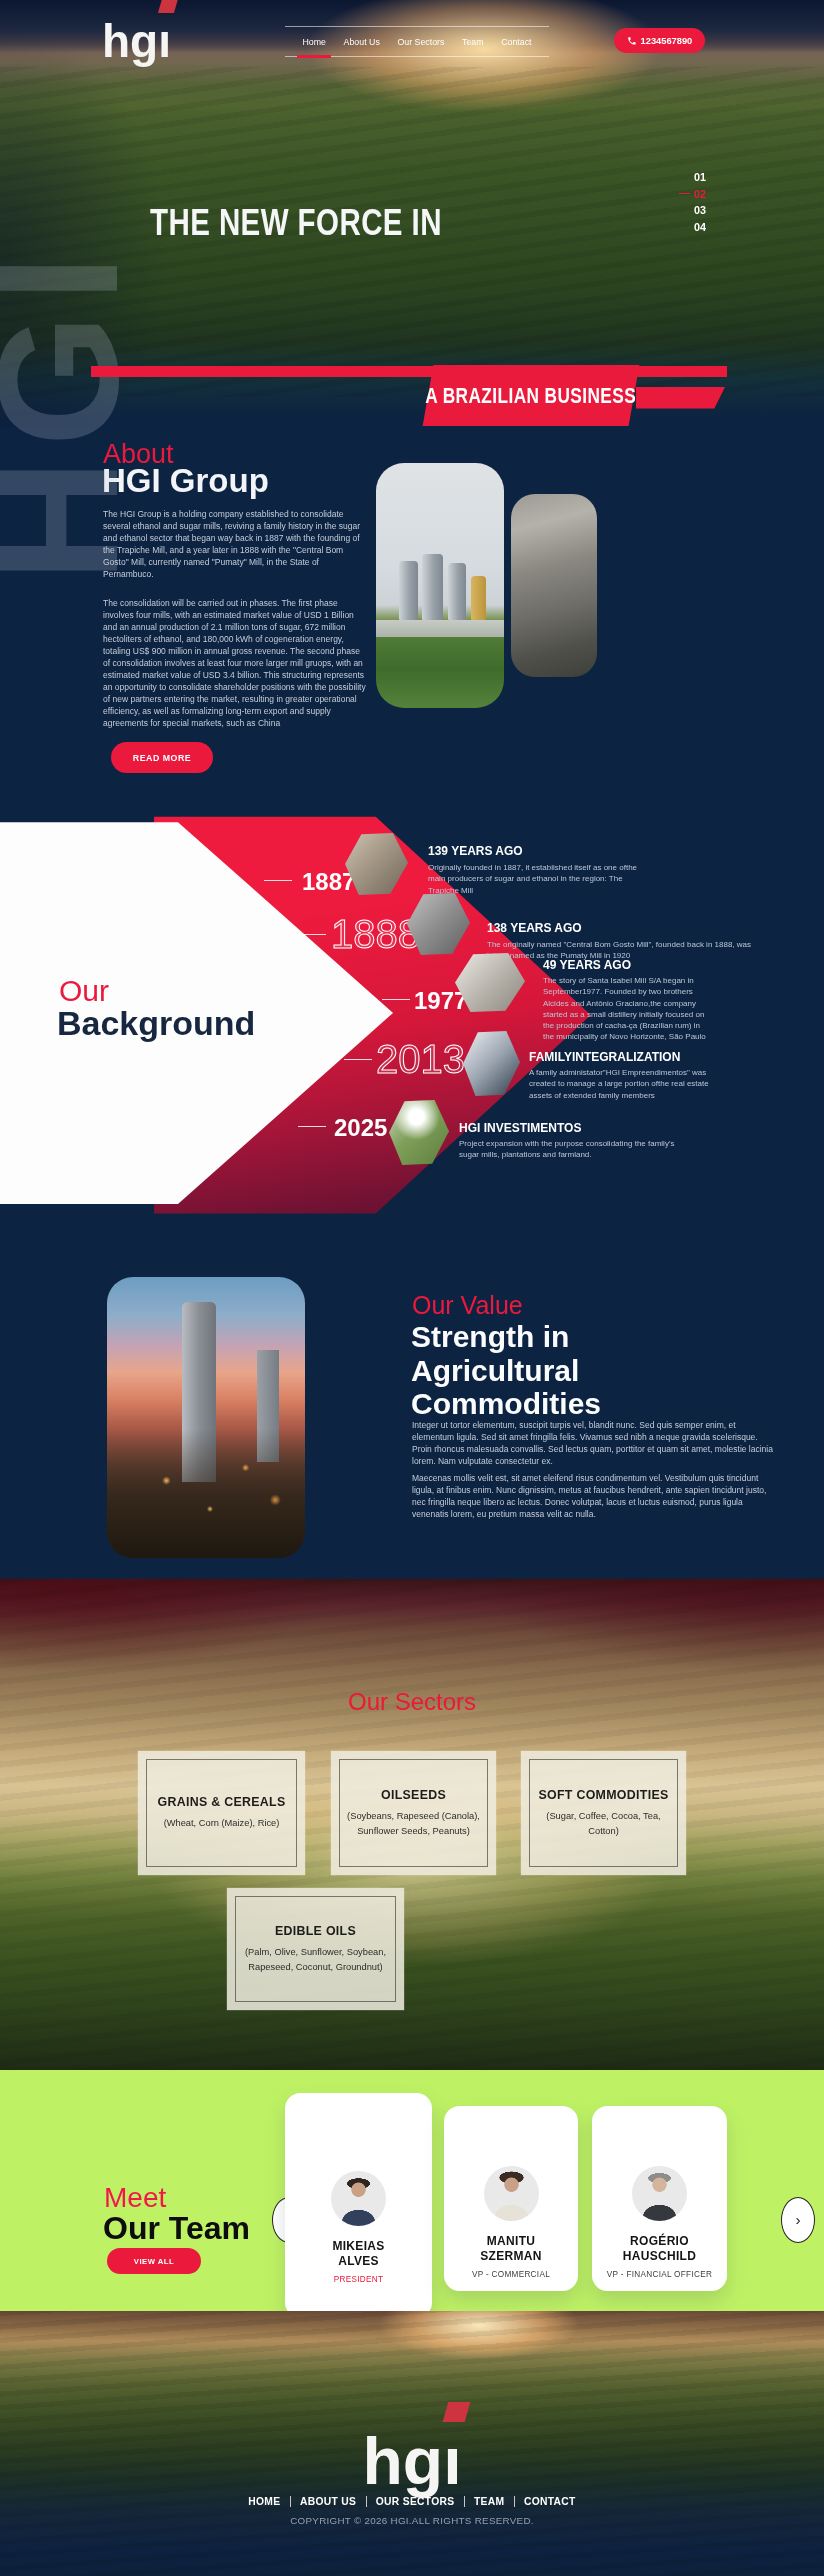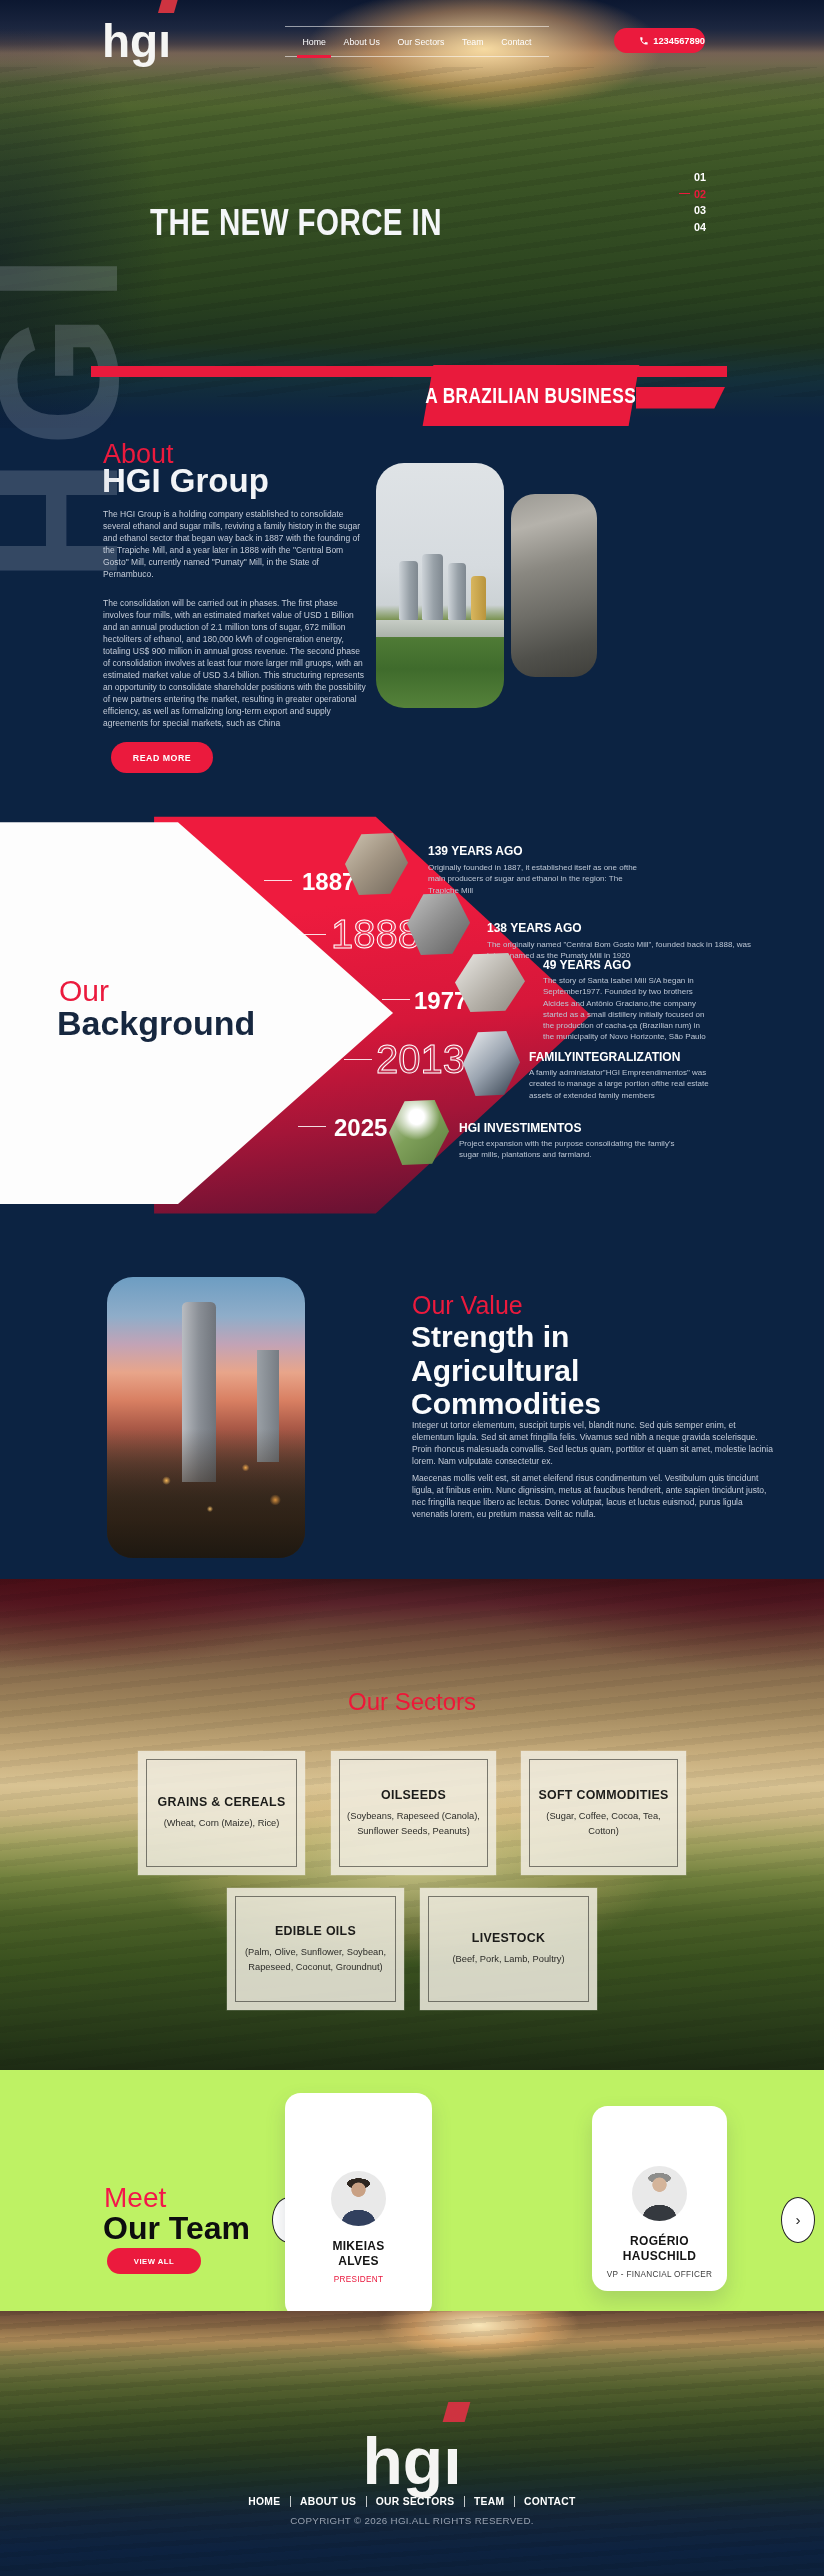--- a/index.html
+++ b/index.html
@@ -28,21 +28,21 @@
   .header-logo { position:absolute; left:102px; top:17.5px; font-size:46px; }
   .footer-logo { position:absolute; left:50%; top:117px; transform:translateX(-50%); font-size:66px; }
 
   .main-nav { position:absolute; left:285px; top:26px; width:264px; height:31px;
     border-top:0.5px solid rgba(255,255,255,.55); border-bottom:0.5px solid rgba(255,255,255,.55);
     display:flex; align-items:center; justify-content:space-between; padding:0 17.5px; }
   .nav-item { color:#fff; font-size:8.8px; cursor:pointer; white-space:nowrap; }
   .nav-underline { position:absolute; left:12.4px; bottom:-2.1px; width:34px; height:3.6px; background:#eb1a3d; }
 
   .phone-btn { position:absolute; left:614px; top:28px; width:91px; height:25px; border-radius:12.4px;
-    background:#eb1a3d; display:flex; align-items:center; justify-content:flex-end; gap:4.1px;
+    background:#eb1a3d; display:flex; align-items:center; justify-content:center; gap:4.1px;
     color:#fff; font-size:9.3px; font-weight:bold; cursor:pointer; }
   .phone-btn svg { width:9.8px; height:9.8px; }
 
   .watermark { position:absolute; left:58px; top:412px; width:0; height:0; z-index:3; pointer-events:none; }
   .watermark span { position:absolute; transform:translate(-50%,-50%) rotate(-90deg);
     font-size:170px; font-weight:bold; letter-spacing:12.4px; white-space:nowrap;
     color:rgba(198,206,218,.22); }
 
   .hero-kicker { position:absolute; left:150px; top:202px; font-size:36px; font-weight:bold;
     color:#f4f6f8; transform:scaleX(.82); transform-origin:left; letter-spacing:0.5px; white-space:nowrap; z-index:4; }
@@ -329,43 +329,45 @@
       <div class="sec-card-sub">(Soybeans, Rapeseed (Canola), Sunflower Seeds, Peanuts)</div>
     </div>
     <div class="sec-card sc3">
       <div class="sec-card-title">SOFT COMMODITIES</div>
       <div class="sec-card-sub">(Sugar, Coffee, Cocoa, Tea, Cotton)</div>
     </div>
     <div class="sec-card sc4">
       <div class="sec-card-title">EDIBLE OILS</div>
       <div class="sec-card-sub">(Palm, Olive, Sunflower, Soybean, Rapeseed, Coconut, Groundnut)</div>
     </div>
-    <div class="sec-card sc5">
-      <div class="sec-card-title">LIVESTOCK</div>
-      <div class="sec-card-sub">(Beef, Pork, Lamb, Poultry)</div>
-    </div>
   </section>
 
   <section class="team">
     <div class="team-kicker">Meet</div>
     <h2 class="team-title">Our Team</h2>
     <div class="view-all pill-btn">VIEW ALL</div>
 
     <div class="carousel-arrow arrow-left">
       <span>‹</span>
     </div>
     <div class="carousel-arrow arrow-right">
       <span>›</span>
     </div>
 
     <div class="team-card tc1">
       <div class="avatar av1"></div>
       <div class="member-name">MIKEIAS
 ALVES</div>
       <div class="member-role role-accent">PRESIDENT</div>
+    </div>
+    <div class="team-card tc2">
+      <div class="avatar av2"></div>
+      <div class="member-name">MANITU
+SZERMAN</div>
+      <div class="member-role">VP - COMMERCIAL</div>
     </div>
     <div class="team-card tc3">
       <div class="avatar av3"></div>
       <div class="member-name">ROGÉRIO
 HAUSCHILD</div>
       <div class="member-role">VP - FINANCIAL OFFICER</div>
     </div>
   </section>
 
   <footer class="footer">

